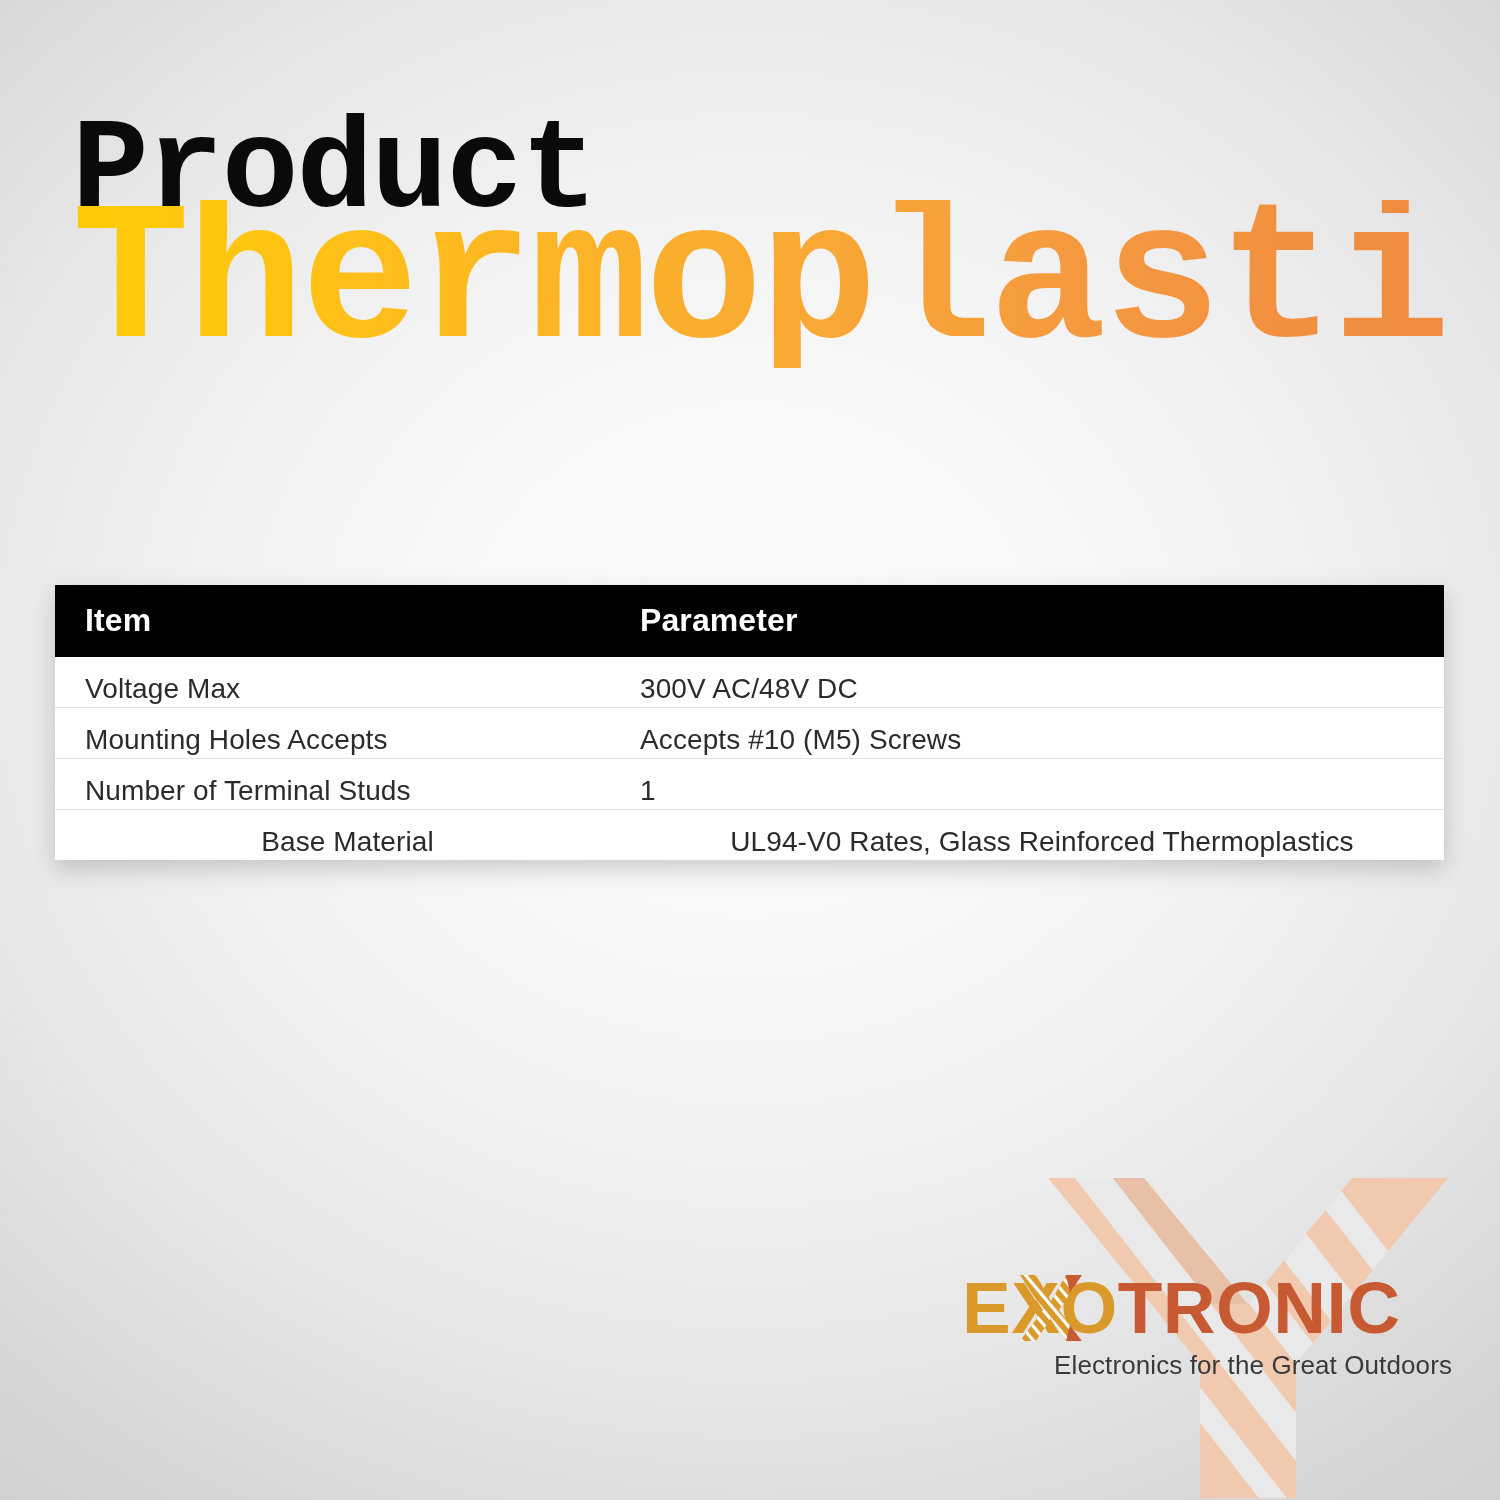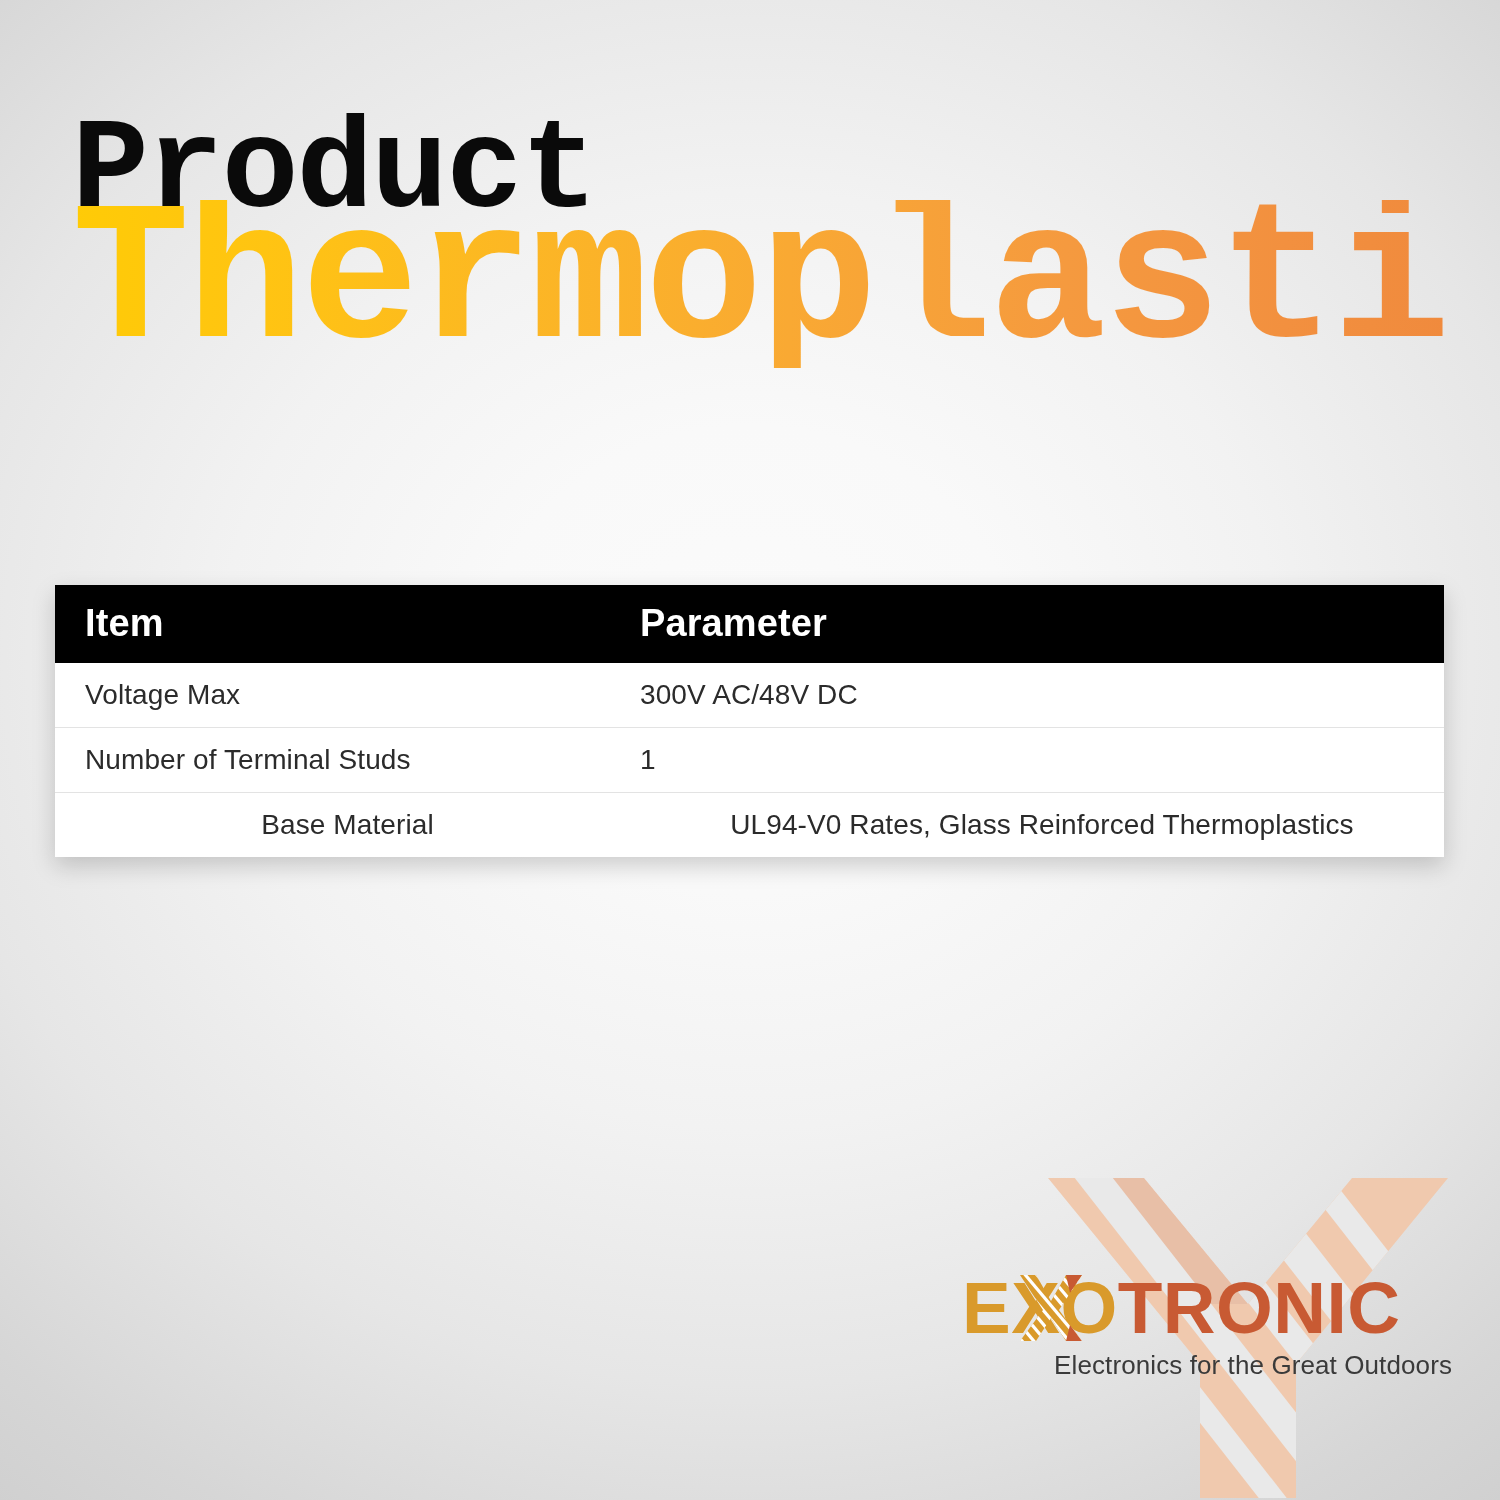--- a/index.html
+++ b/index.html
@@ -83,37 +83,37 @@
 
   table.spec-table {
     width: 100%;
     border-collapse: collapse;
     table-layout: fixed;
   }
 
   table.spec-table thead th {
     background: #000000;
     color: #ffffff;
-    font-size: 38px;
+    font-size: 32px;
     font-weight: bold;
     text-align: left;
     padding: 17px 0 18px 30px;
     letter-spacing: 0.1px;
   }
 
   table.spec-table thead th.col-item   { width: 555px; }
   table.spec-table thead th.col-param  { width: auto; }
 
   table.spec-table tbody td {
     background: #ffffff;
     color: #2b2b2b;
     font-size: 28px;
     font-weight: normal;
     text-align: left;
-    padding: 16px 0 16px 30px;
+    padding: 16px 0 2px 30px;
     border-bottom: 1px solid #e3e3e3;
     letter-spacing: 0.1px;
   }
 
   table.spec-table tbody tr:last-child td {
     border-bottom: none;
     text-align: center;
   }
 
   
@@ -206,20 +206,24 @@
       <thead>
         <tr>
           <th class="col-item">Item</th>
           <th class="col-param">Parameter</th>
         </tr>
       </thead>
       <tbody>
         <tr>
           <td>Voltage Max</td>
           <td>300V AC/48V DC</td>
+        </tr>
+        <tr>
+          <td>Mounting Holes Accepts</td>
+          <td>Accepts #10 (M5) Screws</td>
         </tr>
         <tr>
           <td>Number of Terminal Studs</td>
           <td>1</td>
         </tr>
         <tr>
           <td>Base Material</td>
           <td>UL94-V0 Rates, Glass Reinforced Thermoplastics</td>
         </tr>
       </tbody>

